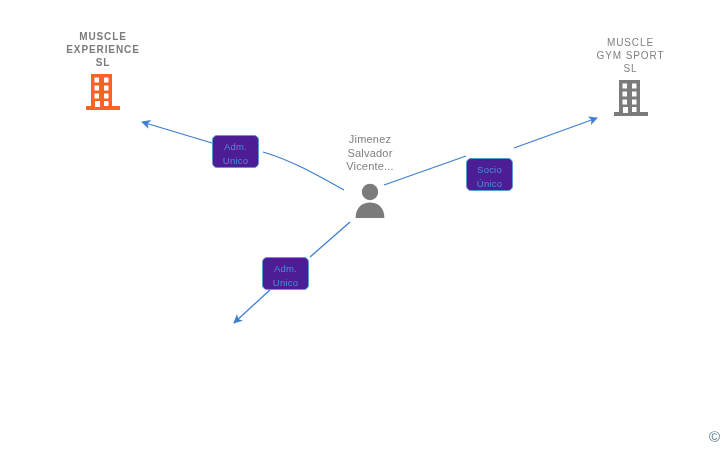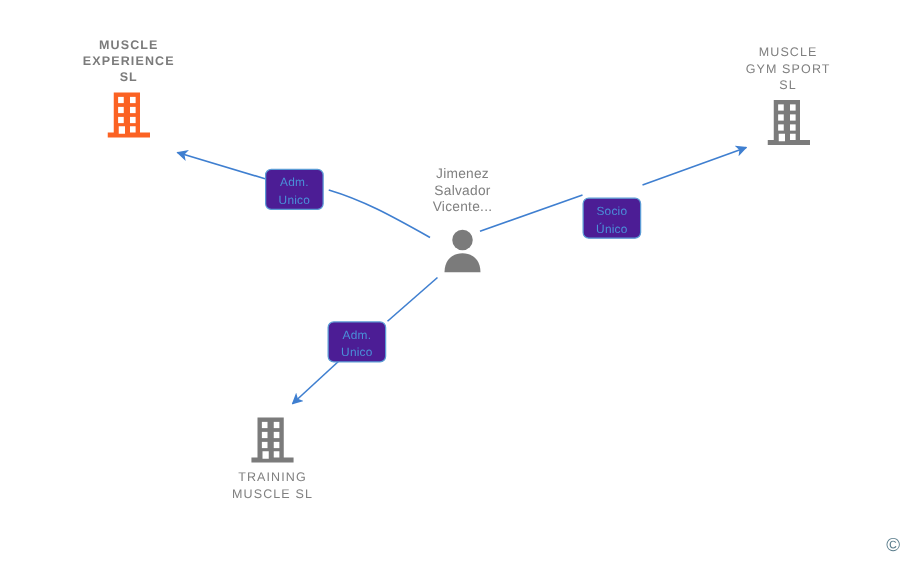--- a/index.html
+++ b/index.html
@@ -157,40 +157,20 @@
           <rect x="18" y="12.5" width="4.5" height="5" fill="#ffffff"></rect>
           <rect x="8.5" y="20.5" width="4.5" height="5" fill="#ffffff"></rect>
           <rect x="18" y="20.5" width="4.5" height="5" fill="#ffffff"></rect>
           <rect x="9" y="28" width="5" height="6" fill="#ffffff"></rect>
           <rect x="18" y="28" width="4.5" height="5" fill="#ffffff"></rect>
         </g>
       </svg>
     </span>
   </div>
 
-  <div class="node" style="left:148px; top:333px; width:140px;">
-    <span class="node-icon">
-      <svg width="34" height="38" viewBox="0 0 34 38" style="display:block;margin:0 auto 5px auto;">
-        <g fill="#7b7b7b">
-          <rect x="5" y="1" width="21" height="33"></rect>
-          <rect x="0" y="33" width="34" height="4"></rect>
-          <rect x="8.5" y="4.5" width="4.5" height="5" fill="#ffffff"></rect>
-          <rect x="18" y="4.5" width="4.5" height="5" fill="#ffffff"></rect>
-          <rect x="8.5" y="12.5" width="4.5" height="5" fill="#ffffff"></rect>
-          <rect x="18" y="12.5" width="4.5" height="5" fill="#ffffff"></rect>
-          <rect x="8.5" y="20.5" width="4.5" height="5" fill="#ffffff"></rect>
-          <rect x="18" y="20.5" width="4.5" height="5" fill="#ffffff"></rect>
-          <rect x="9" y="28" width="5" height="6" fill="#ffffff"></rect>
-          <rect x="18" y="28" width="4.5" height="5" fill="#ffffff"></rect>
-        </g>
-      </svg>
-    </span>
-    <div class="node-label">TRAINING
-MUSCLE  SL</div>
-  </div>
 
   <div class="node" style="left:306px; top:133px; width:128px;">
     <div class="person-label">Jimenez
 Salvador
 Vicente...</div>
     <span class="node-icon">
       <svg width="36" height="36" viewBox="0 0 36 36" style="display:block;margin:8px auto 0 auto;">
         <g fill="#7b7b7b">
           <circle cx="18" cy="10" r="8.2"></circle>
           <path d="M 3.6 36 C 3.6 25.5 10.3 20.6 18 20.6 C 25.7 20.6 32.4 25.5 32.4 36 Z"></path>

